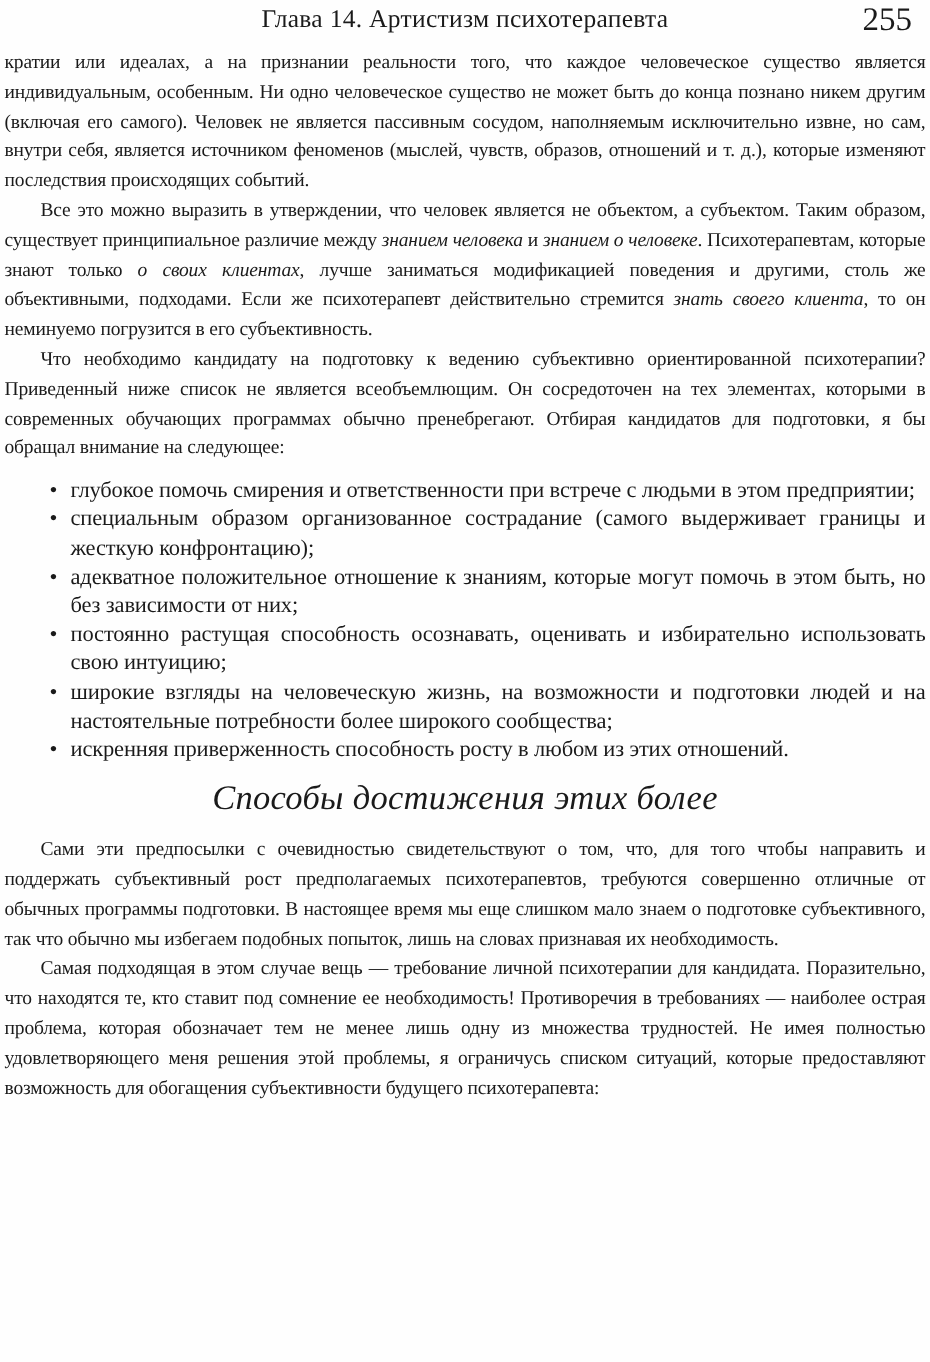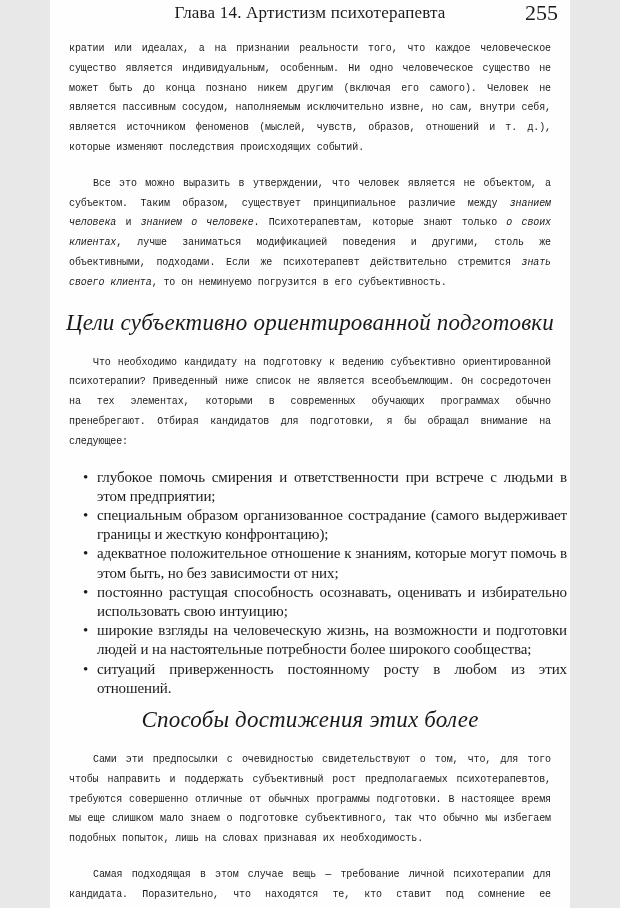--- a/index.html
+++ b/index.html
@@ -1,19 +1,19 @@
 <!DOCTYPE html>
 <html lang="ru"><head>
 <meta charset="utf-8">
 <style>
   html, body { margin: 0; padding: 0; }
   body { background: #e8e8e8; }
   .page {
     position: relative;
-    width: 520px;
+    width: 620px;
     height: 908px;
     margin: 0 auto;
     background: #fefefe;
     color: #1a1a1a;
     font-family: "Liberation Serif", "DejaVu Serif", serif;
     overflow: hidden;
     box-sizing: border-box;
     padding: 2px 3px 0 3px;
   }
   .running-head {
@@ -27,26 +27,25 @@
     letter-spacing: 0.2px;
   }
   .page-number {
     position: absolute;
     top: 0;
     right: 9px;
     font-size: 22px;
   }
   .body-text { margin-top: 8px; }
   p.para {
-    margin: 16px;
-    font-size: 10px;
+    margin: 0;
+    font-size: 13px;
     line-height: 19.8px;
     text-align: justify;
     letter-spacing: -0.1px;
-    font-family: Liberation Mono, monospace;
   }
   p.para.indent { text-indent: 24px; }
   h2.section-heading {
     font-size: 23px;
     font-style: italic;
     font-weight: normal;
     text-align: center;
     margin: 10px 0 10px 0;
     line-height: 28px;
     letter-spacing: 0.2px;
@@ -80,31 +79,30 @@
     <div class="running-title">Глава 14. Артистизм психотерапевта</div>
     <div class="page-number">255</div>
   </div>
 
   <div class="body-text">
 
     <p class="para"><span>кратии или идеалах, а на признании реальности того, что каждое человеческое существо является индивидуальным, особенным. Ни одно человеческое существо не может быть до конца познано никем другим (включая его самого). Человек не является пассивным сосудом, наполняемым исключительно извне, но сам, внутри себя, является источником феноменов (мыслей, чувств, образов, отношений и т. д.), которые изменяют последствия происходящих событий.</span></p>
 
     <p class="para indent"><span>Все это можно выразить в утверждении, что человек является не объектом, а субъектом. Таким образом, существует принципиальное различие между </span><span class="it">знанием человека</span><span> и </span><span class="it">знанием о человеке</span><span>. Психотерапевтам, которые знают только </span><span class="it">о своих клиентах</span><span>, лучше заниматься модификацией поведения и другими, столь же объективными, подходами. Если же психотерапевт действительно стремится </span><span class="it">знать своего клиента</span><span>, то он неминуемо погрузится в его субъективность.</span></p>
 
-    <h2 class="section-heading heading-1">Цели субъективно ориентированной подготовки</h2>
 
     <p class="para indent"><span>Что необходимо кандидату на подготовку к ведению субъективно ориентированной психотерапии? Приведенный ниже список не является всеобъемлющим. Он сосредоточен на тех элементах, которыми в современных обучающих программах обычно пренебрегают. Отбирая кандидатов для подготовки, я бы обращал внимание на следующее:</span></p>
 
     <ul class="criteria-list">
       <li><span class="bullet-marker">•</span><span>глубокое помочь смирения и ответственности при встрече с людьми в этом предприятии;</span></li>
       <li><span class="bullet-marker">•</span><span>специальным образом организованное сострадание (самого выдерживает границы и жесткую конфронтацию);</span></li>
       <li><span class="bullet-marker">•</span><span>адекватное положительное отношение к знаниям, которые могут помочь в этом быть, но без зависимости от них;</span></li>
       <li><span class="bullet-marker">•</span><span>постоянно растущая способность осознавать, оценивать и избирательно использовать свою интуицию;</span></li>
       <li><span class="bullet-marker">•</span><span>широкие взгляды на человеческую жизнь, на возможности и подготовки людей и на настоятельные потребности более широкого сообщества;</span></li>
-      <li><span class="bullet-marker">•</span><span>ситуаций приверженность постоянному росту в любом из этих отношений.</span></li>
+      <li><span class="bullet-marker">•</span><span>искренняя приверженность способность росту в любом из этих отношений.</span></li>
     </ul>
 
     <h2 class="section-heading heading-2">Способы достижения этих более</h2>
 
     <p class="para indent"><span>Сами эти предпосылки с очевидностью свидетельствуют о том, что, для того чтобы направить и поддержать субъективный рост предполагаемых психотерапевтов, требуются совершенно отличные от обычных программы подготовки. В настоящее время мы еще слишком мало знаем о подготовке субъективного, так что обычно мы избегаем подобных попыток, лишь на словах признавая их необходимость.</span></p>
 
     <p class="para indent"><span>Самая подходящая в этом случае вещь — требование личной психотерапии для кандидата. Поразительно, что находятся те, кто ставит под сомнение ее необходимость! Противоречия в требованиях — наиболее острая проблема, которая обозначает тем не менее лишь одну из множества трудностей. Не имея полностью удовлетворяющего меня решения этой проблемы, я ограничусь списком ситуаций, которые предоставляют возможность для обогащения субъективности будущего психотерапевта:</span></p>
 
   </div>
 </div>

